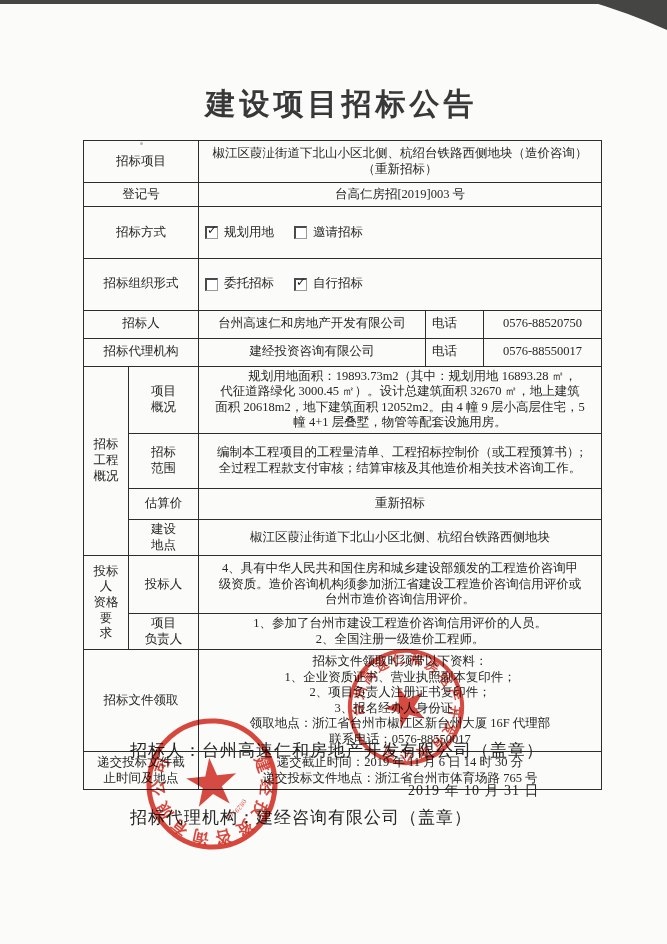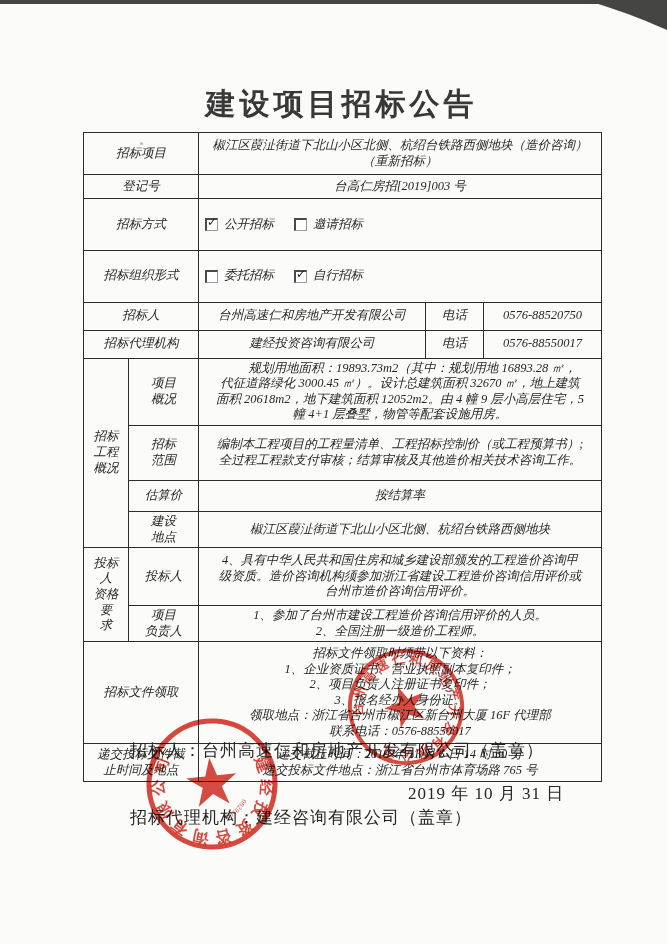--- a/index.html
+++ b/index.html
@@ -14,52 +14,52 @@
   .scan-corner{position:absolute;top:0;right:0;width:90px;height:32px;}
   .speck{position:absolute;width:3px;height:3px;border-radius:50%;background:#b9b9b4;}
 
   .doc-title{
     position:absolute;top:84px;left:8px;width:667px;text-align:center;
     font-size:30px;font-weight:bold;letter-spacing:4px;color:#383838;
     white-space:nowrap;
   }
 
   table.main{
-    position:absolute;left:83px;top:132px;width:518px;
+    position:absolute;left:83px;top:140px;width:518px;
     border-collapse:collapse;table-layout:fixed;
-    font-size:12.5px;line-height:15.6px;color:#262626;font-style:italic;
+    font-size:12.5px;line-height:15.6px;color:#262626;
   }
   table.main td{
     border:1px solid #2d2d2b;
     padding:2px 6px;vertical-align:middle;
     overflow:hidden;
   }
   td.lbl{text-align:center;white-space:pre-line;padding:2px 2px;}
   td.val{text-align:center;white-space:pre-line;}
-  td.phone-lbl{text-align:center;}
+  td.phone-lbl{text-align:left;}
   td.phone-val{text-align:center;}
 
   
   .cb-row{display:flex;align-items:center;gap:6px;}
   .cb{
     display:inline-block;width:10px;height:10px;position:relative;
     border-top:2px solid #4a4a4a;border-left:2px solid #4a4a4a;
     border-right:1px solid #9a9a9a;border-bottom:1px solid #9a9a9a;
     background:#fff;flex:0 0 auto;
   }
   .cb .mark{
     position:absolute;left:0px;top:-5px;font-size:12px;font-weight:bold;color:#222;
     font-family:"DejaVu Sans",sans-serif;
   }
   .cb-label{margin-right:14px;}
 
   .footer-line{position:absolute;left:130px;font-size:17px;letter-spacing:1px;white-space:nowrap;}
   .footer-1{top:739px;}
   .footer-2{top:806px;}
-  .doc-date{position:absolute;left:408px;top:782px;font-size:17px;letter-spacing:1px;white-space:nowrap;}
+  .doc-date{position:absolute;left:408px;top:782px;font-size:14px;letter-spacing:1px;white-space:nowrap;}
 
   
   .seal{position:absolute;mix-blend-mode:multiply;opacity:.92;}
   .seal-right{left:330px;top:630px;}
   .seal-left{left:138px;top:710px;}
 </style>
 </head>
 <body>
 
 <div class="scan-strip"></div>
@@ -87,21 +87,21 @@
   </tr>
   <tr style="height:24px">
     <td class="lbl" colspan="2">登记号</td>
     <td class="val" colspan="3">台高仁房招[2019]003 号</td>
   </tr>
   <tr style="height:27px">
     <td class="lbl" colspan="2">招标方式</td>
     <td class="val" colspan="3">
       <span class="cb-row">
         <span class="cb"><span class="mark">✓</span></span>
-        <span class="cb-label">公开招标</span>
+        <span class="cb-label">规划用地</span>
         <span class="cb"><span class="mark"></span></span>
         <span class="cb-label">邀请招标</span>
       </span>
     </td>
   </tr>
   <tr style="height:27px">
     <td class="lbl" colspan="2">招标组织形式</td>
     <td class="val" colspan="3">
       <span class="cb-row">
         <span class="cb"><span class="mark"></span></span>
@@ -135,21 +135,21 @@
 幢 4+1 层叠墅，物管等配套设施用房。</td>
   </tr>
   <tr style="height:55px">
     <td class="lbl">招标
 范围</td>
     <td class="val" colspan="3">编制本工程项目的工程量清单、工程招标控制价（或工程预算书）;
 全过程工程款支付审核；结算审核及其他造价相关技术咨询工作。</td>
   </tr>
   <tr style="height:31px">
     <td class="lbl">估算价</td>
-    <td class="val" colspan="3">按结算率</td>
+    <td class="val" colspan="3">重新招标</td>
   </tr>
   <tr style="height:35px">
     <td class="lbl">建设
 地点</td>
     <td class="val" colspan="3">椒江区葭沚街道下北山小区北侧、杭绍台铁路西侧地块</td>
   </tr>
   <tr style="height:58px">
     <td class="lbl" rowspan="2">投标人
 资格要
 求</td>

